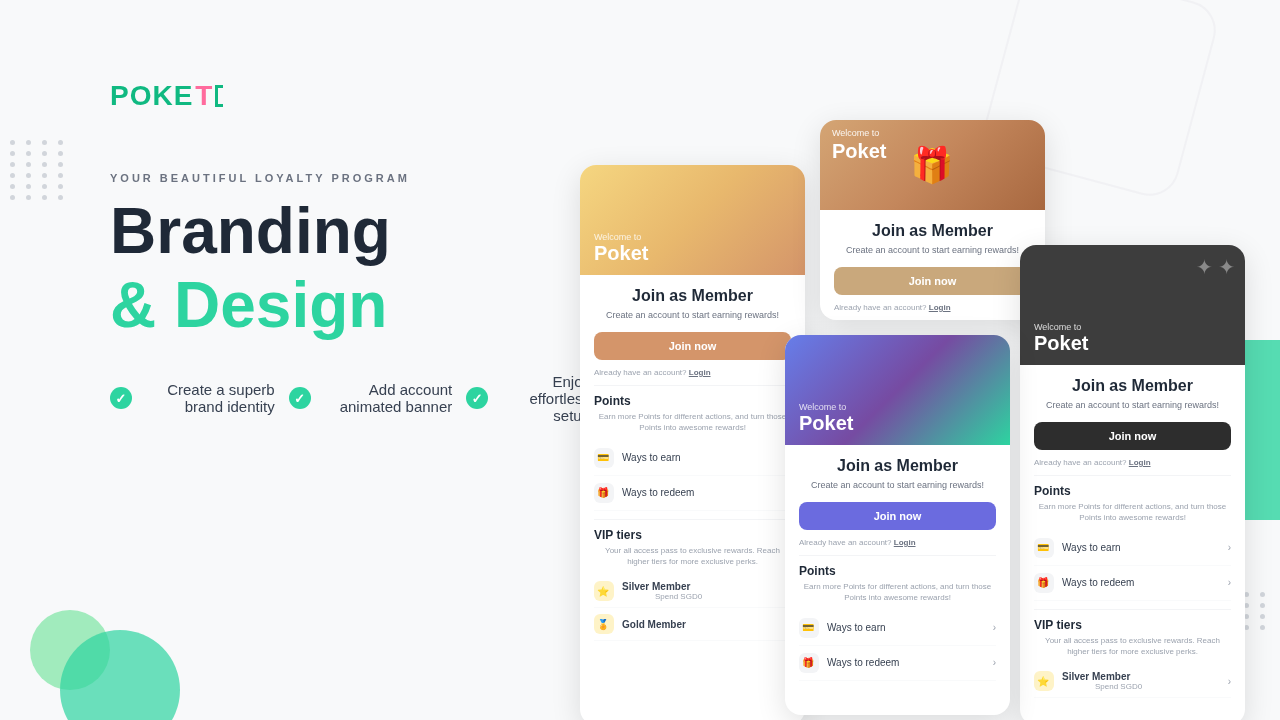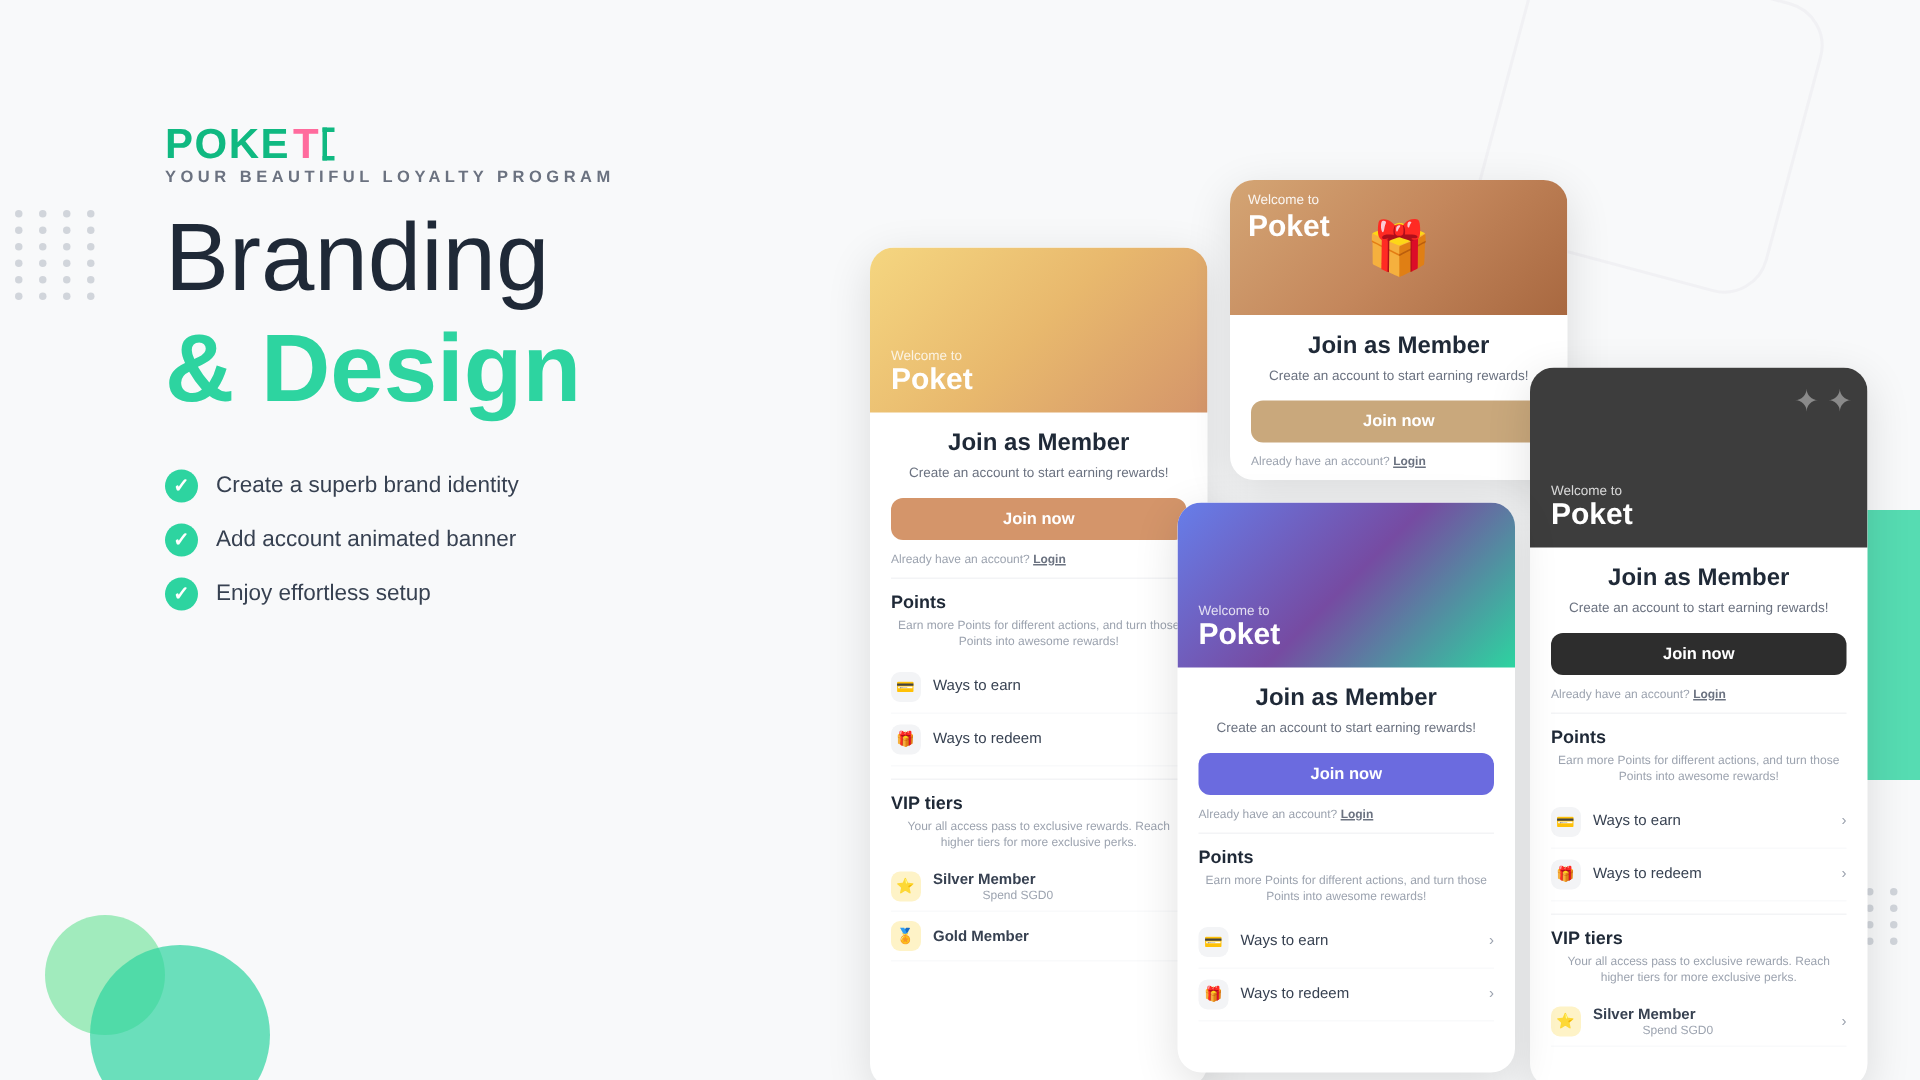--- a/index.html
+++ b/index.html
@@ -83,48 +83,49 @@
     .left-section {
       position: absolute;
       left: 110px;
       top: 80px;
       width: 480px;
     }
 
     .logo {
       display: flex;
       align-items: flex-end;
+      margin-bottom: 60px;
     }
 
     .tagline {
       font-size: 11px;
       font-weight: 700;
       letter-spacing: 3px;
       color: #6b7280;
       margin-bottom: 12px;
       text-transform: uppercase;
     }
 
     .headline {
       font-size: 64px;
-      font-weight: 400;
+      font-weight: 700;
       line-height: 1.1;
       color: #1f2937;
       margin-bottom: 4px;
     }
     .headline-teal {
       color: #2dd4a0;
       font-size: 64px;
       font-weight: 800;
     }
 
     .feature-list {
       margin-top: 32px;
       display: flex;
-      flex-direction: column;
+      flex-direction: row;
       gap: 14px;
       text-align: right;
     }
     .feature-item {
       display: flex;
       align-items: center;
       gap: 12px;
       font-size: 15px;
       color: #374151;
     }

